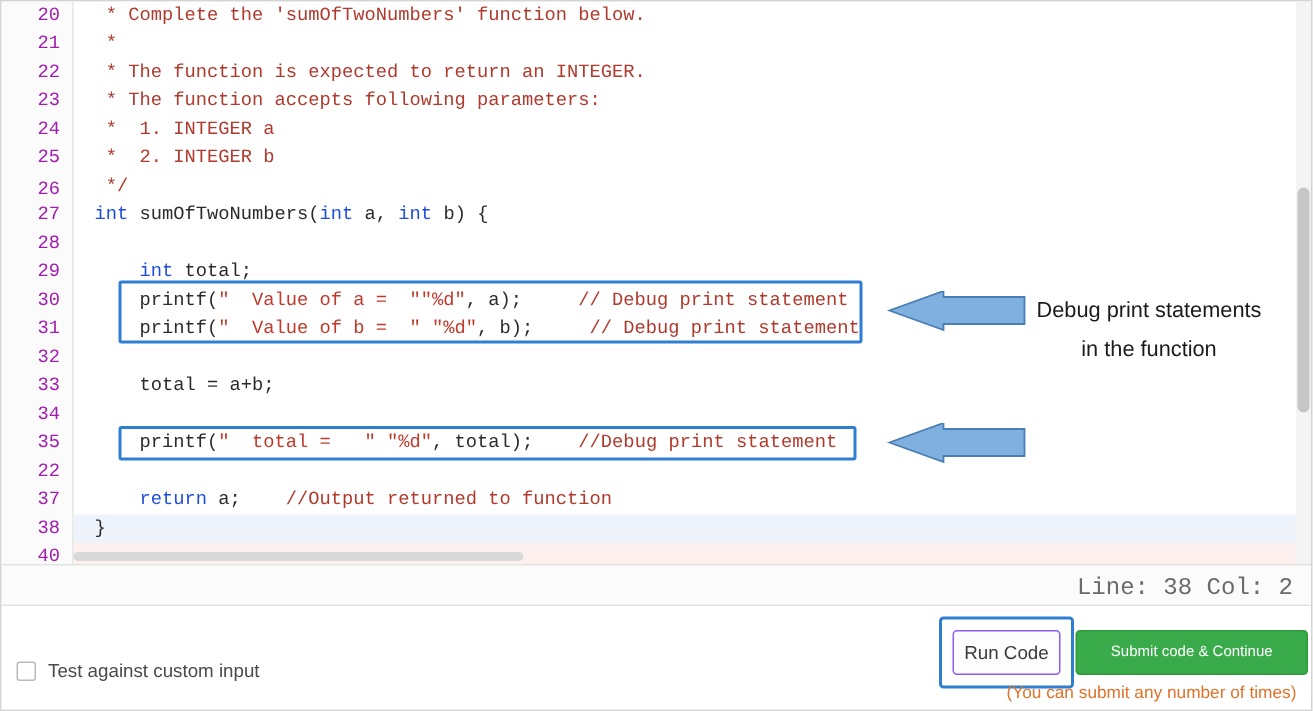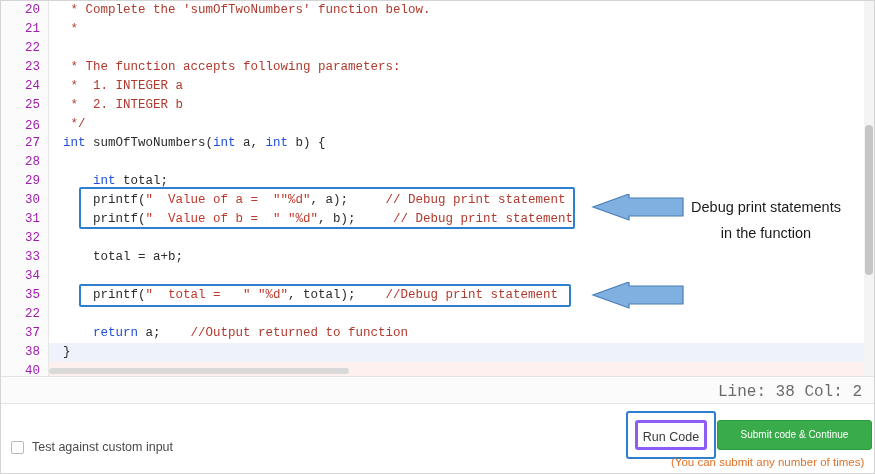--- a/index.html
+++ b/index.html
@@ -145,21 +145,21 @@
     margin-left: 8px;
     font-size: 12.5px;
     color: #4a4a4a;
   }
 
   .run-btn {
     position: absolute;
     left: 634px; top: 419px;
     width: 72px; height: 30px;
     background: #fdfdfd;
-    border: 3px solid #8b5cf6;
+    border: 1px solid #8b5cf6;
     border-radius: 3px;
     font-size: 12.5px;
     color: #3a3a3a;
     line-height: 28px;
     text-align: center;
     cursor: pointer;
   }
   .run-btn-focus {
     position: absolute;
     left: 625px; top: 410px;
@@ -246,20 +246,21 @@
       <div class="gutter-num" style="top:285px;">35</div>
       <div class="gutter-num" style="top:304px;">22</div>
       <div class="gutter-num" style="top:323px;">37</div>
       <div class="gutter-num" style="top:342px;">38</div>
       <div class="gutter-num" style="top:361px;">40</div>
     </div>
 
     <div class="code-area" id="code-area">
         <div class="code-line" style="top: 0px;"><span class="cmt"> * Complete the 'sumOfTwoNumbers' function below.</span></div>
         <div class="code-line" style="top: 19px;"><span class="cmt"> *</span></div>
+        <div class="code-line" style="top: 38px;"><span class="cmt"> * The function is expected to return an INTEGER.</span></div>
         <div class="code-line" style="top: 57px;"><span class="cmt"> * The function accepts following parameters:</span></div>
         <div class="code-line" style="top: 76px;"><span class="cmt"> *  1. INTEGER a</span></div>
         <div class="code-line" style="top: 95px;"><span class="cmt"> *  2. INTEGER b</span></div>
         <div class="code-line" style="top: 114px;"><span class="cmt"> */</span></div>
         <div class="code-line" style="top: 133px;"><span class="kw">int</span><span class="plain"> sumOfTwoNumbers(</span><span class="kw">int</span><span class="plain"> a, </span><span class="kw">int</span><span class="plain"> b) {</span></div>
         <div class="code-line" style="top: 152px;"><span class="plain"></span></div>
         <div class="code-line" style="top: 171px;"><span class="plain">    </span><span class="kw">int</span><span class="plain"> total;</span></div>
         <div class="code-line" style="top: 190px;"><span class="plain">    printf(</span><span class="str">"  Value of a =  ""%d"</span><span class="plain">, a);     </span><span class="cmt">// Debug print statement</span></div>
         <div class="code-line" style="top: 209px;"><span class="plain">    printf(</span><span class="str">"  Value of b =  " "%d"</span><span class="plain">, b);     </span><span class="cmt">// Debug print statement</span></div>
         <div class="code-line" style="top: 228px;"><span class="plain"></span></div>

